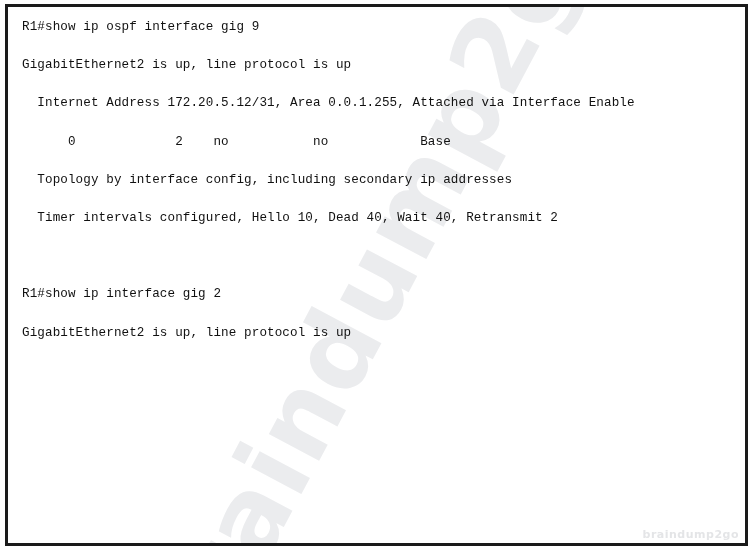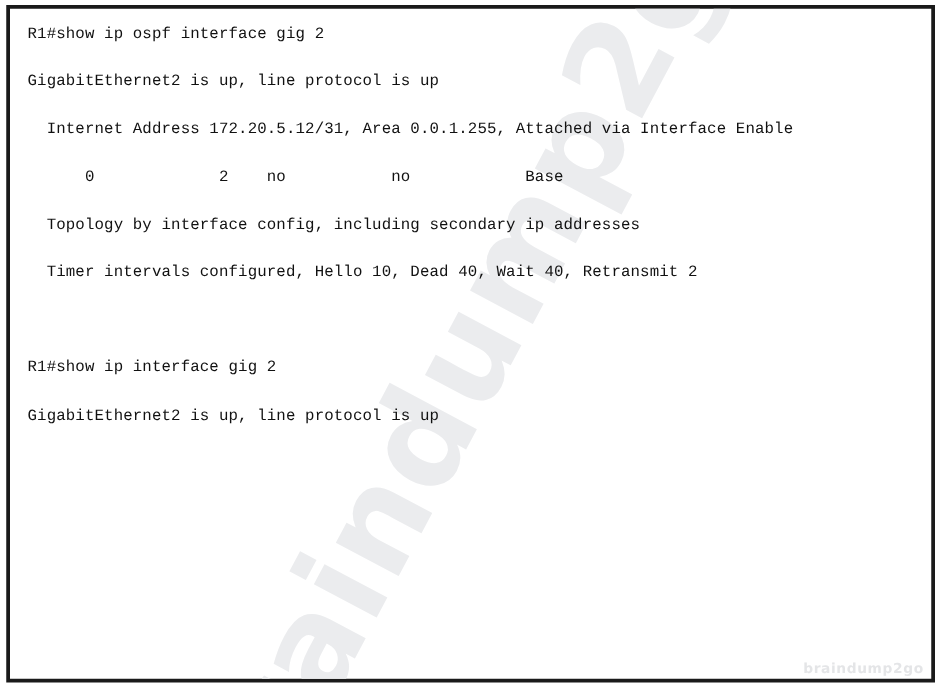--- a/index.html
+++ b/index.html
@@ -89,21 +89,21 @@
   }
 </style>
 </head>
 <body>
 
 <div class="screenshot">
   <div class="terminal-frame">
 
     <div class="watermark">braindump2go</div>
 
-    <pre class="console-output"><span class="console-line">R1#show ip ospf interface gig 2</span>
+    <pre class="console-output"><span class="console-line">R1#show ip ospf interface gig 9</span>
 <span class="console-line">GigabitEthernet2 is up, line protocol is up</span>
 <span class="console-line">  Internet Address 172.20.5.12/31, Area 0.0.1.255, Attached via Interface Enable</span>
 <span class="console-line">      0             2    no           no            Base</span>
 <span class="console-line">  Topology by interface config, including secondary ip addresses</span>
 <span class="console-line">  Timer intervals configured, Hello 10, Dead 40, Wait 40, Retransmit 2</span>
 <span class="console-line blank">&nbsp;</span>
 <span class="console-line">R1#show ip interface gig 2</span>
 <span class="console-line">GigabitEthernet2 is up, line protocol is up</span>
 
 

